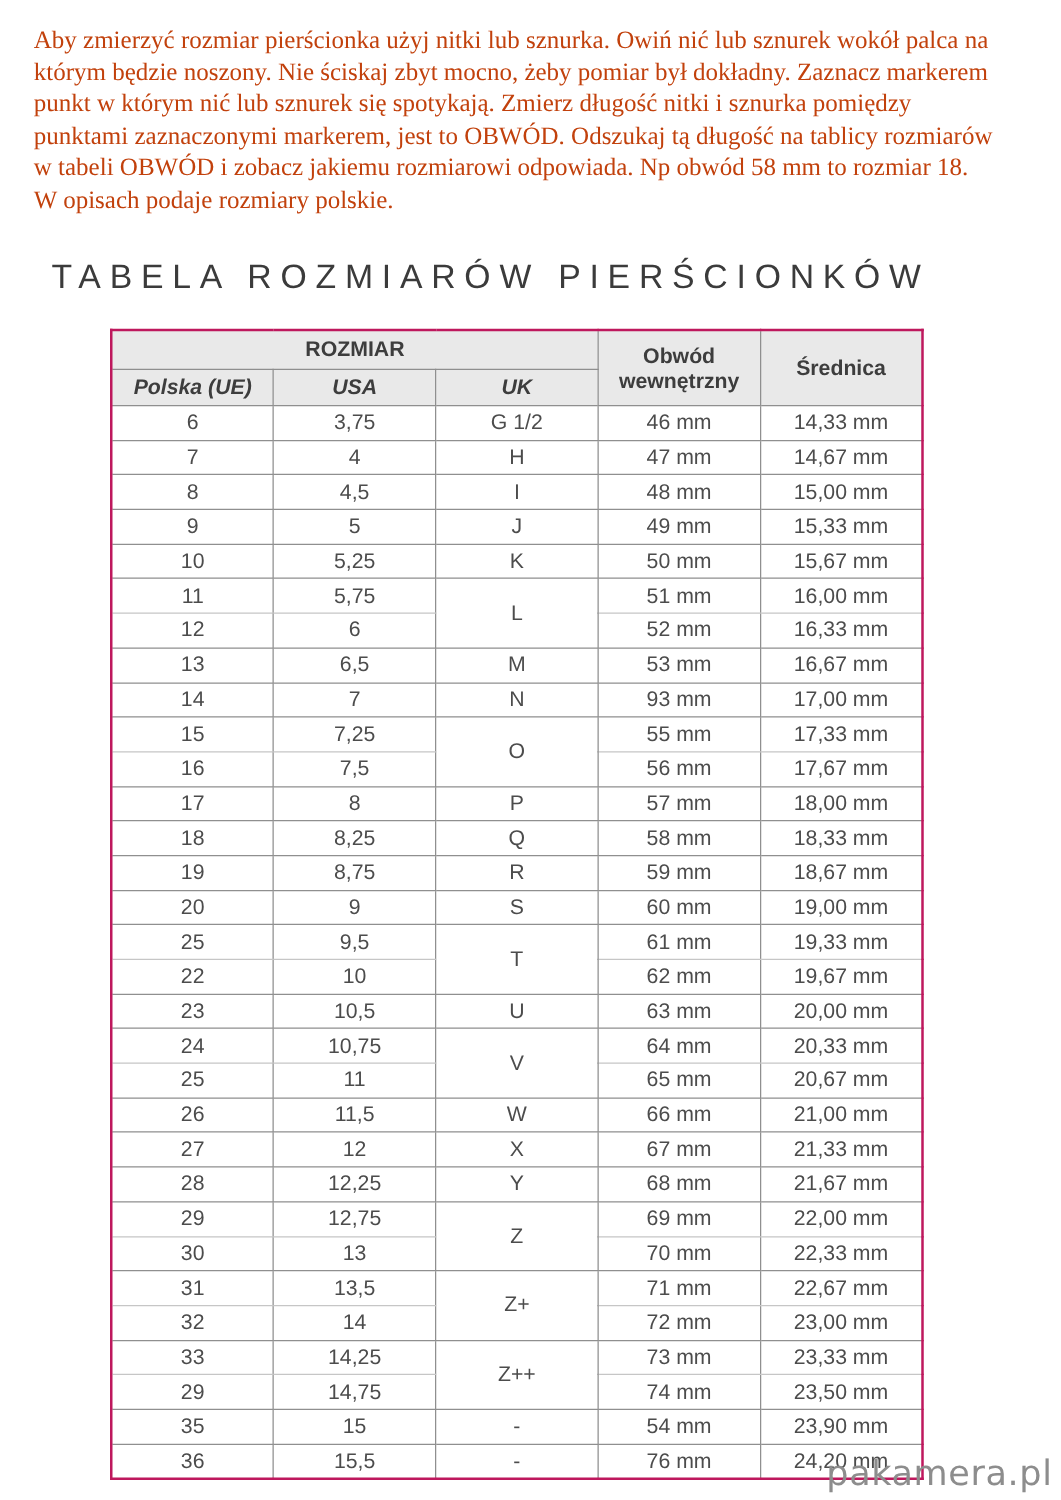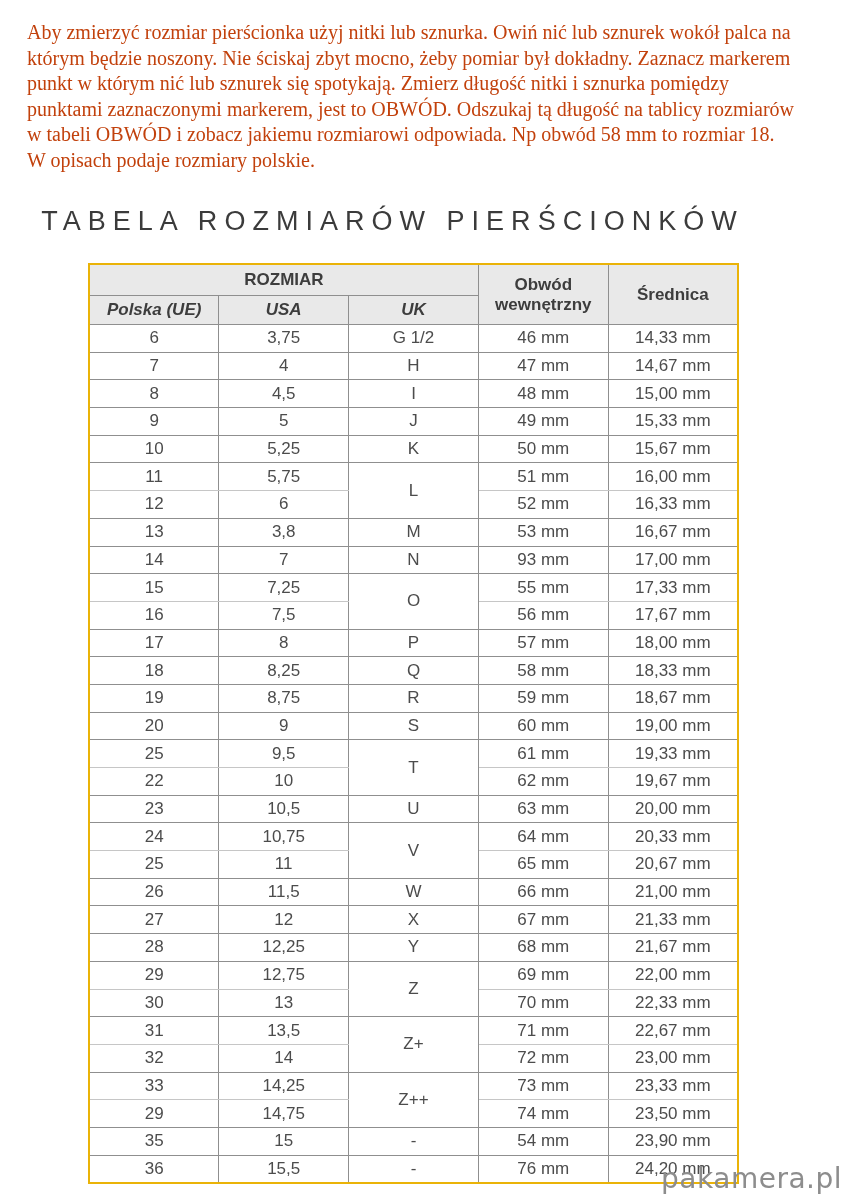--- a/index.html
+++ b/index.html
@@ -32,21 +32,21 @@
     color: #3b3b3b;
     white-space: nowrap;
   }
   table.size-table {
     position: absolute;
     top: 263px; left: 88px;
     width: 649px;
     border-collapse: collapse;
     table-layout: fixed;
     font-family: "Liberation Sans", sans-serif;
-    border: 2px solid #eab308;
+    border: 2px solid #be185d;
   }
   .size-table col { width: 129.8px; }
   .size-table th {
     background: #e9e9e9;
     border: 1px solid #8f8f8f;
     font-size: 17px;
     font-weight: 700;
     color: #3d3d3d;
     text-align: center;
     padding: 2px 4px;
@@ -152,21 +152,21 @@
         <td class="light-sep">16,00 mm</td>
       </tr>
       <tr>
         <td>12</td>
         <td>6</td>
         <td>52 mm</td>
         <td>16,33 mm</td>
       </tr>
       <tr>
         <td>13</td>
-        <td>3,8</td>
+        <td>6,5</td>
         <td>M</td>
         <td>53 mm</td>
         <td>16,67 mm</td>
       </tr>
       <tr>
         <td>14</td>
         <td>7</td>
         <td>N</td>
         <td>93 mm</td>
         <td>17,00 mm</td>

